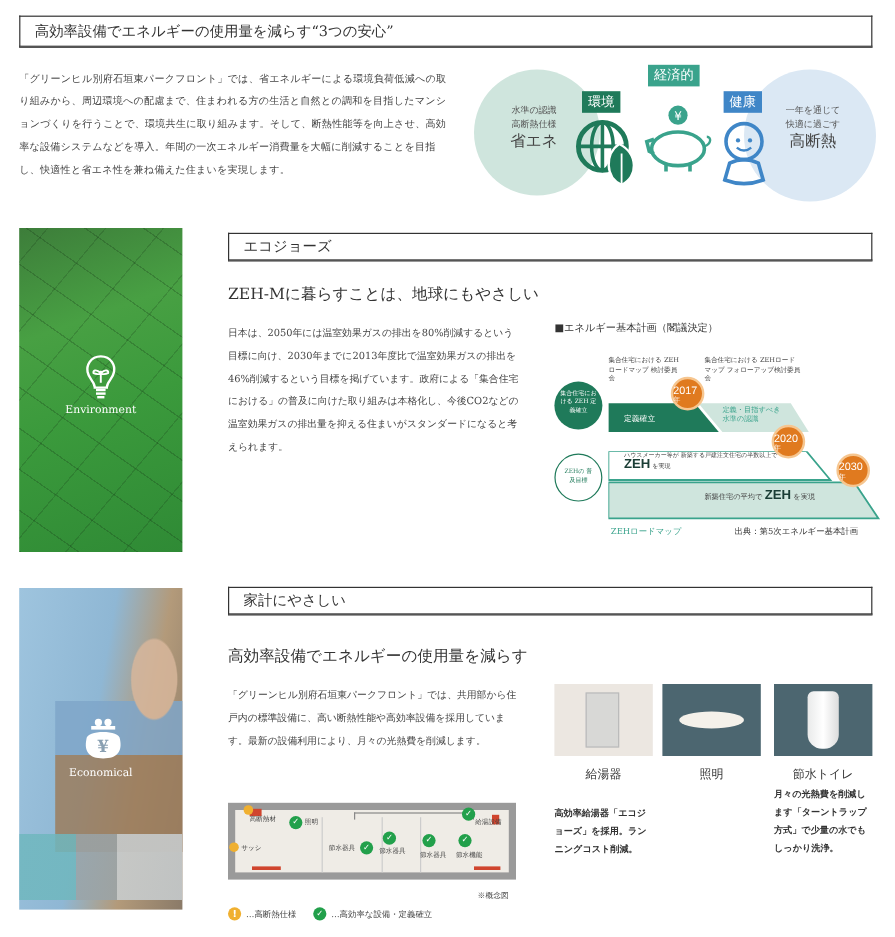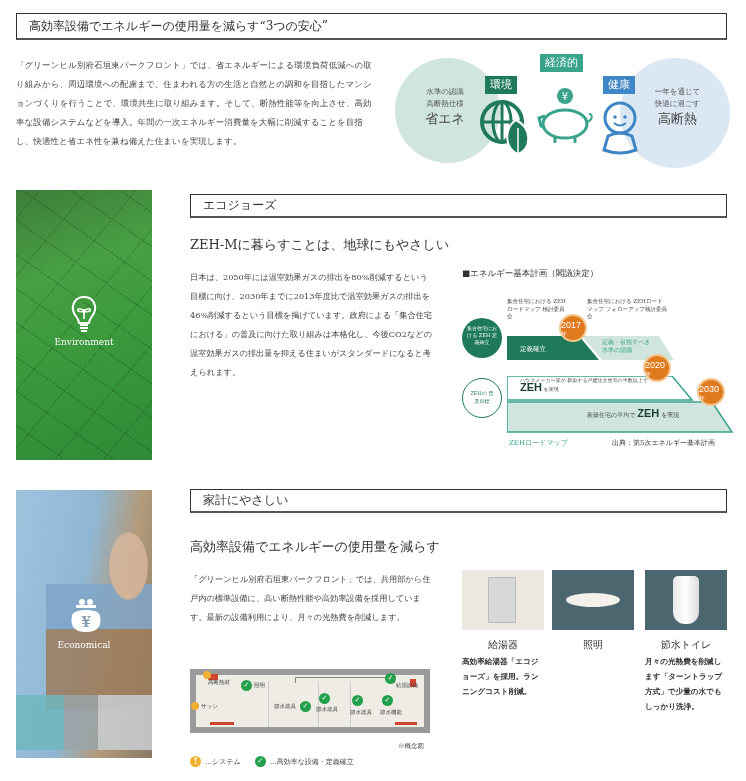--- a/index.html
+++ b/index.html
@@ -149,21 +149,21 @@
   <span>家計にやさしい</span>
 </div>
 <div class="subtitle abs" style="left:190px;top:538px">高効率設備でエネルギーの使用量を減らす</div>
 <div class="para2 abs" style="left:190px;top:570px;width:246px">「グリーンヒル別府石垣東パークフロント」では、共用部から住戸内の標準設備に、高い断熱性能や高効率設備を採用しています。最新の設備利用により、月々の光熱費を削減します。</div>
 
 <div class="abs" style="left:462px;top:570px;width:82px">
   <div style="width:82px;height:60px;background:#ece7e1;position:relative">
     <div style="position:absolute;left:26px;top:7px;width:28px;height:46px;background:#d8d8d6;border:1px solid #bbb"></div>
   </div>
   <div class="prod-name" style="margin-top:8px">給湯器</div>
-  <div class="prod-desc" style="margin-top:2px">高効率給湯器「エコジョーズ」を採用。ランニングコスト削減。</div>
+  <div class="prod-desc" style="margin-top:18px">高効率給湯器「エコジョーズ」を採用。ランニングコスト削減。</div>
 </div>
 <div class="abs" style="left:552px;top:570px;width:82px">
   <div style="width:82px;height:60px;background:#4c6670;position:relative">
     <div style="position:absolute;left:14px;top:23px;width:54px;height:14px;border-radius:50%;background:#f4f1ea"></div>
   </div>
   <div class="prod-name" style="margin-top:8px">照明</div>
 </div>
 <div class="abs" style="left:645px;top:570px;width:82px">
   <div style="width:82px;height:60px;background:#4c6670;position:relative">
     <div style="position:absolute;left:28px;top:6px;width:26px;height:48px;border-radius:5px 5px 12px 12px;background:linear-gradient(90deg,#e9eaea,#fff,#dcdcdc)"></div>
@@ -196,16 +196,16 @@
   <span class="badge" style="left:162px;top:26px">✓</span>
   <div class="lbl" style="left:160px;top:40px">節水器具</div>
   <span class="badge" style="left:192px;top:26px">✓</span>
   <div class="lbl" style="left:190px;top:40px">節水機能</div>
   <span class="badge" style="left:195px;top:4px">✓</span>
   <div class="lbl" style="left:206px;top:13px">給湯設備</div>
 </div>
 <div class="abs" style="left:398px;top:742px;font-size:6.5px;color:#444">※概念図</div>
 <div class="abs" style="left:190px;top:756px;font-size:7px;color:#444;display:flex;align-items:center;gap:4px">
   <span style="width:11px;height:11px;border-radius:50%;background:#f0b030;color:#fff;font-size:8px;line-height:11px;text-align:center;font-weight:bold;font-family:'DejaVu Sans',sans-serif">!</span>
-  <span>…システム</span>
+  <span>…高断熱仕様</span>
   <span style="margin-left:10px;width:11px;height:11px;border-radius:50%;background:#22a04b;color:#fff;font-size:7px;line-height:11px;text-align:center;font-family:'DejaVu Sans',sans-serif">✓</span>
   <span>…高効率な設備・定義確立</span>
 </div>
 
 </body></html>

